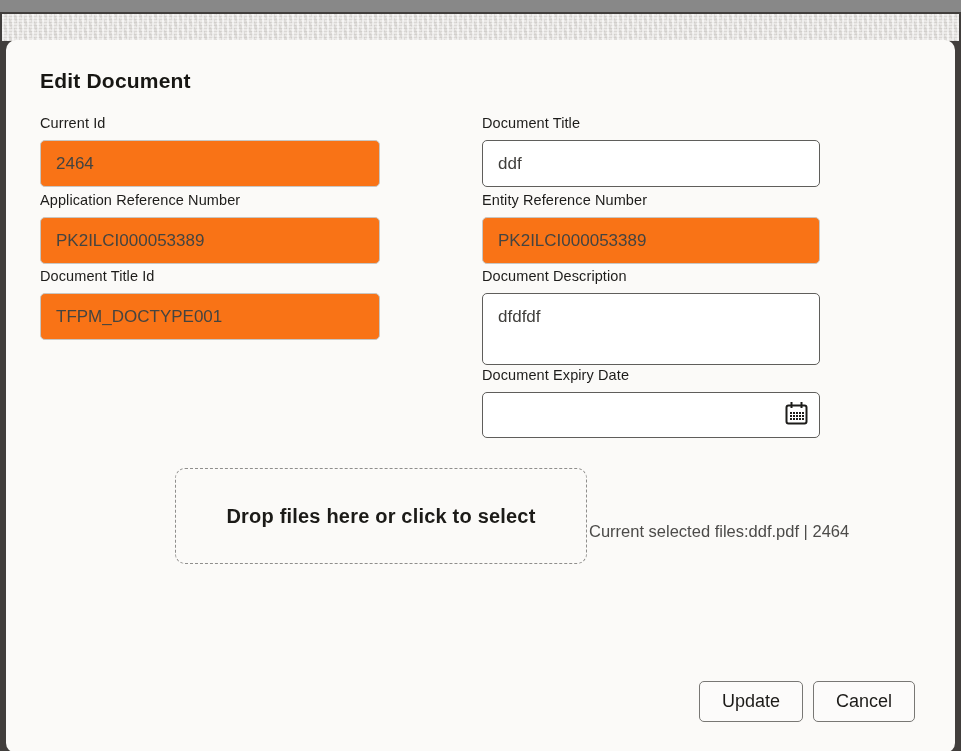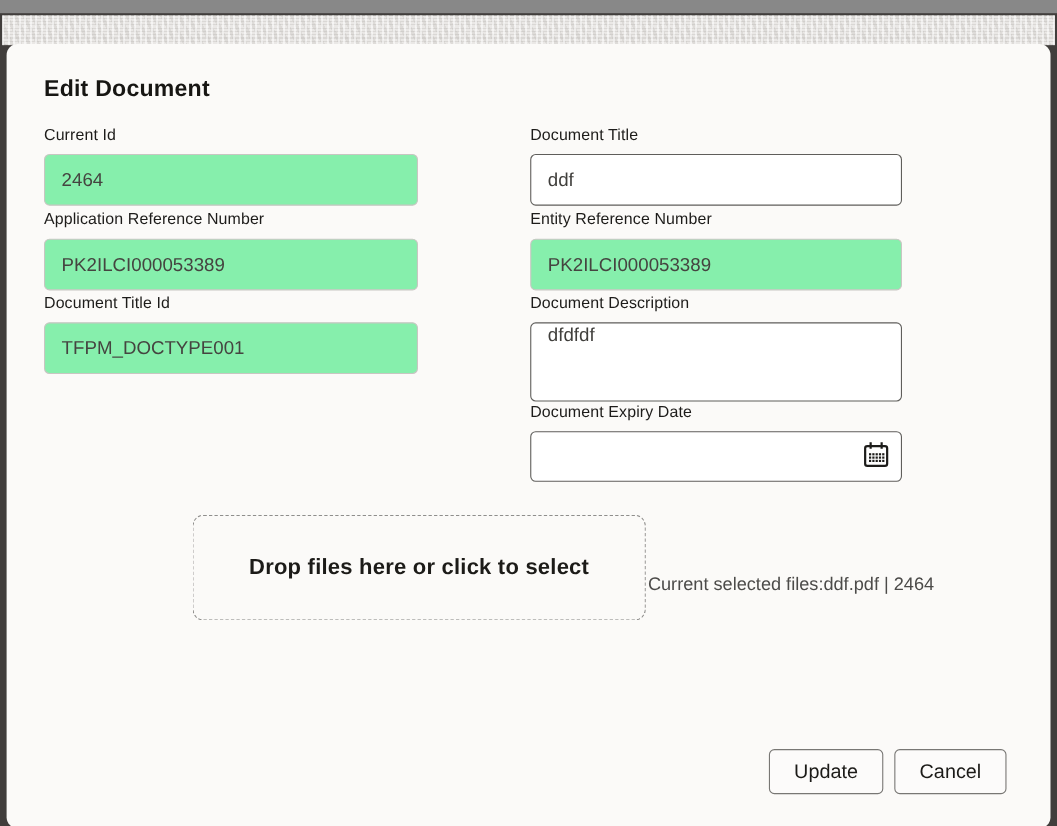--- a/index.html
+++ b/index.html
@@ -46,25 +46,25 @@
     width:340px; height:47px;
     border:1px solid #5f5e5b; border-radius:5px;
     background:#ffffff;
     font-family:"Liberation Sans", sans-serif;
     font-size:17px; color:#403f3c;
     padding:0 15px;
     outline:none;
   }
   .ctl.col2{ width:338px; }
   .ctl.disabled{
-    background:#86efac;
+    background:#f97316;
     border-color:#c8c6c2;
     color:#454440;
   }
-  textarea.ctl{ resize:none; line-height:1.25; }
+  textarea.ctl{ resize:none; padding-top:12px; line-height:1.25; }
 
   .col1{ left:34px; }
   .col2pos{ left:476px; }
   .row1{ top:75px; }
   .row2{ top:152px; }
   .row3{ top:228px; }
   .row4{ top:327px; }
 
   
   .date-wrap{ position:relative; width:338px; }

